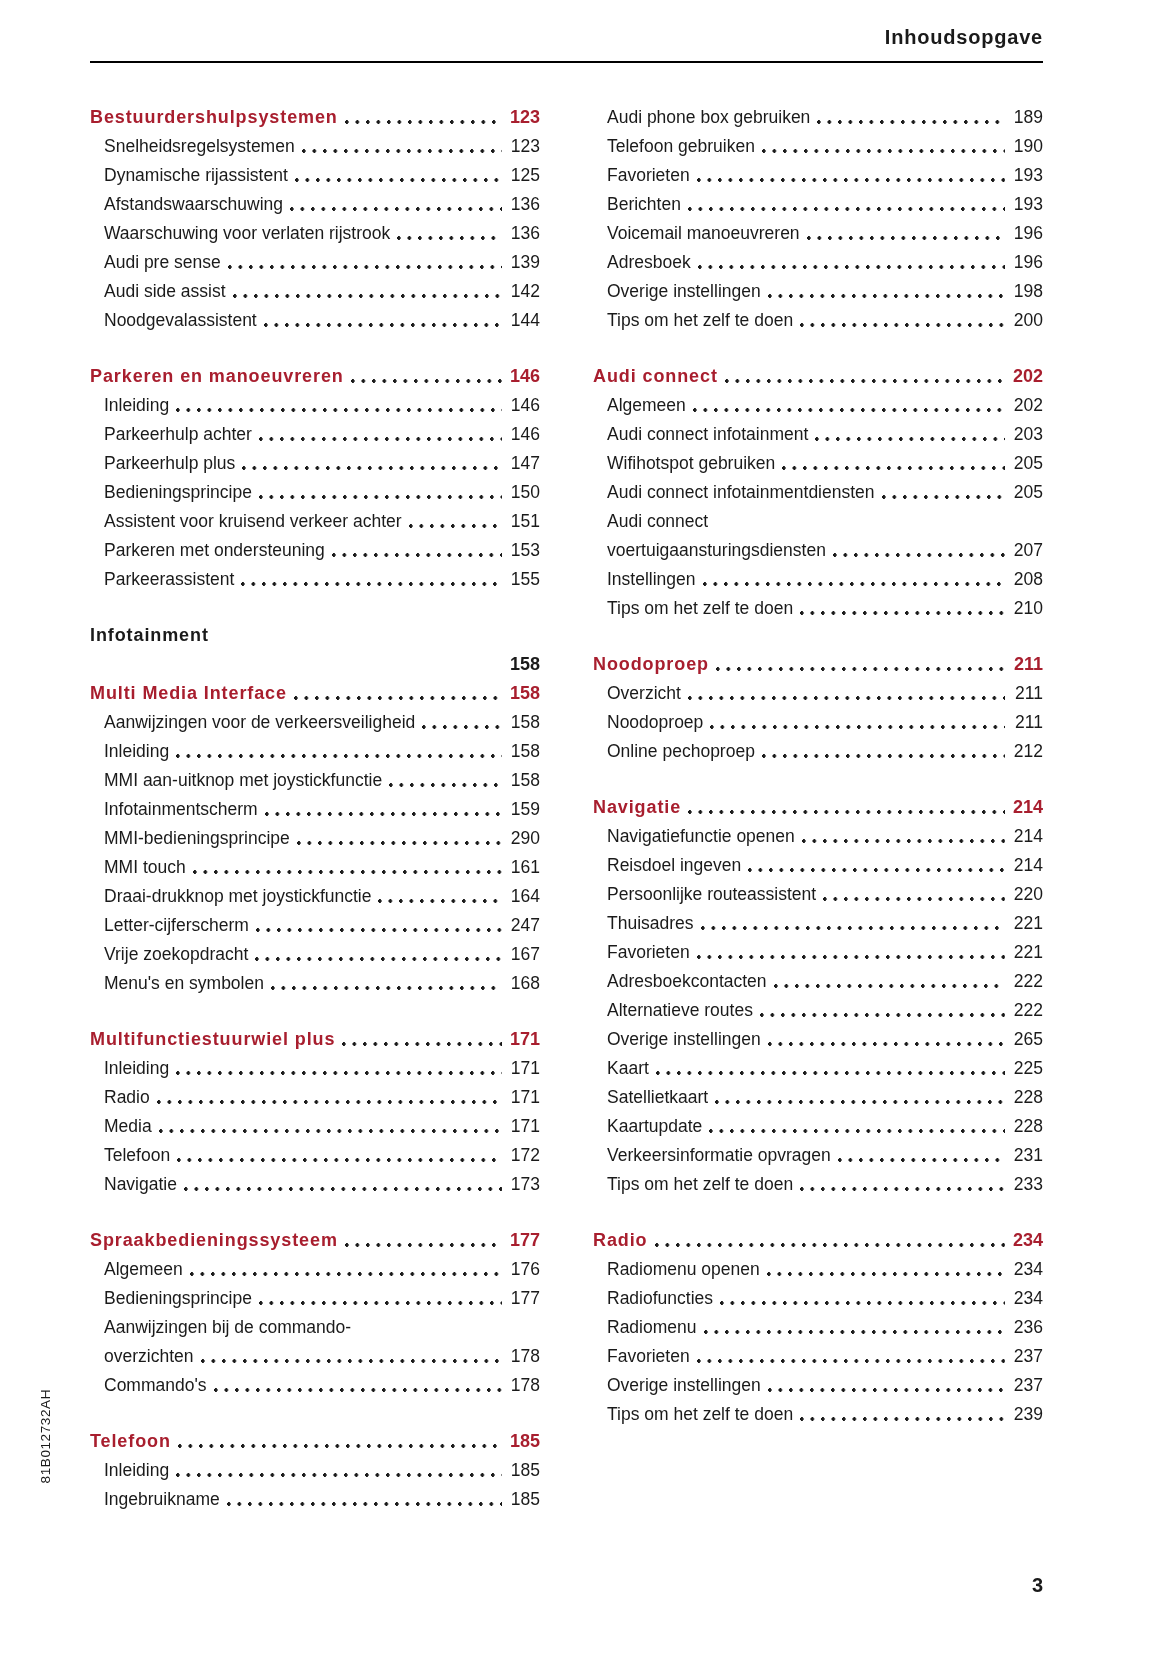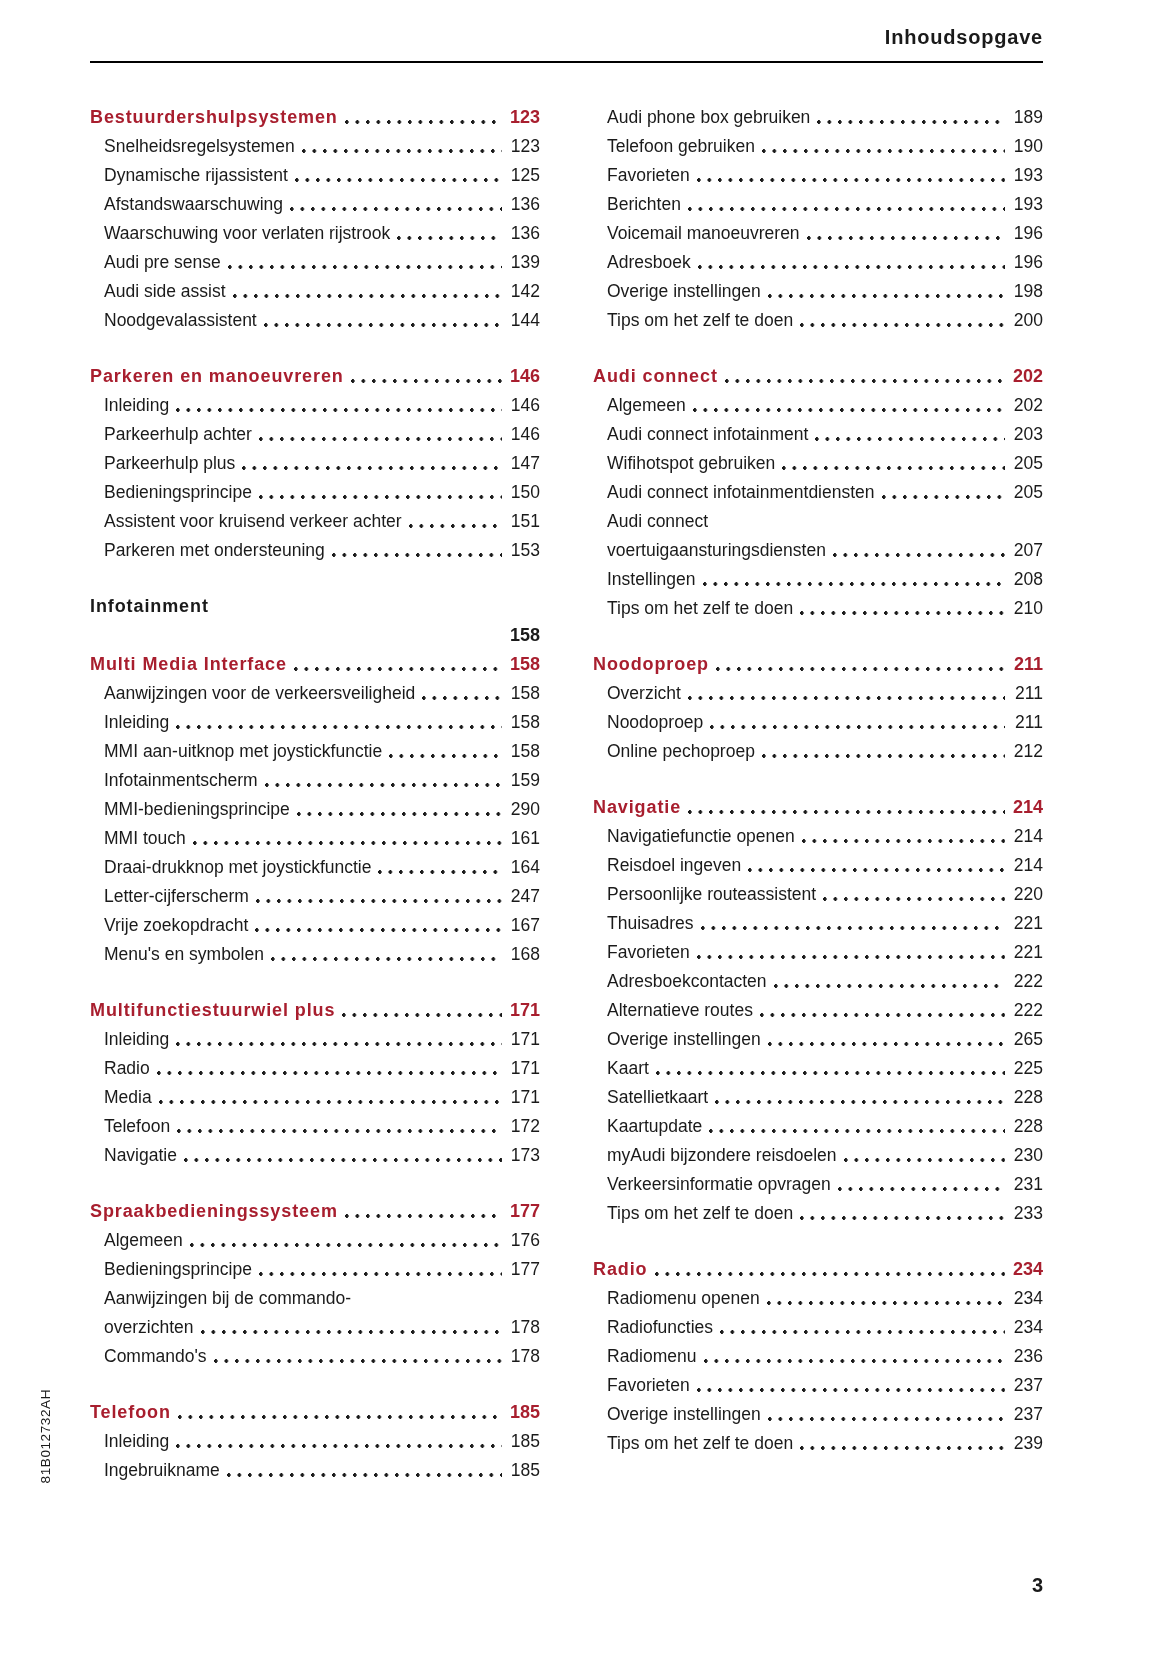--- a/index.html
+++ b/index.html
@@ -157,20 +157,25 @@
           <div class="row item">
             <span class="label">Assistent voor kruisend verkeer achter</span>
             <span class="dots"></span>
             <span class="page-num">151</span>
           </div>
           <div class="row item">
             <span class="label">Parkeren met ondersteuning</span>
             <span class="dots"></span>
             <span class="page-num">153</span>
           </div>
+          <div class="row item">
+            <span class="label">Parkeerassistent</span>
+            <span class="dots"></span>
+            <span class="page-num">155</span>
+          </div>
         </div>
         <div class="block">
           <div class="row part">
             <span class="label">Infotainment</span>
             <span class="dots"></span>
             <span class="page-num">158</span>
           </div>
           <div class="row heading">
             <span class="label">Multi Media Interface</span>
             <span class="dots"></span>
@@ -470,25 +475,20 @@
           </div>
           <div class="row item">
             <span class="label">Satellietkaart</span>
             <span class="dots"></span>
             <span class="page-num">228</span>
           </div>
           <div class="row item">
             <span class="label">Kaartupdate</span>
             <span class="dots"></span>
             <span class="page-num">228</span>
-          </div>
-          <div class="row item">
-            <span class="label">myAudi bijzondere reisdoelen</span>
-            <span class="dots"></span>
-            <span class="page-num">230</span>
           </div>
           <div class="row item">
             <span class="label">Verkeersinformatie opvragen</span>
             <span class="dots"></span>
             <span class="page-num">231</span>
           </div>
           <div class="row item">
             <span class="label">Tips om het zelf te doen</span>
             <span class="dots"></span>
             <span class="page-num">233</span>

